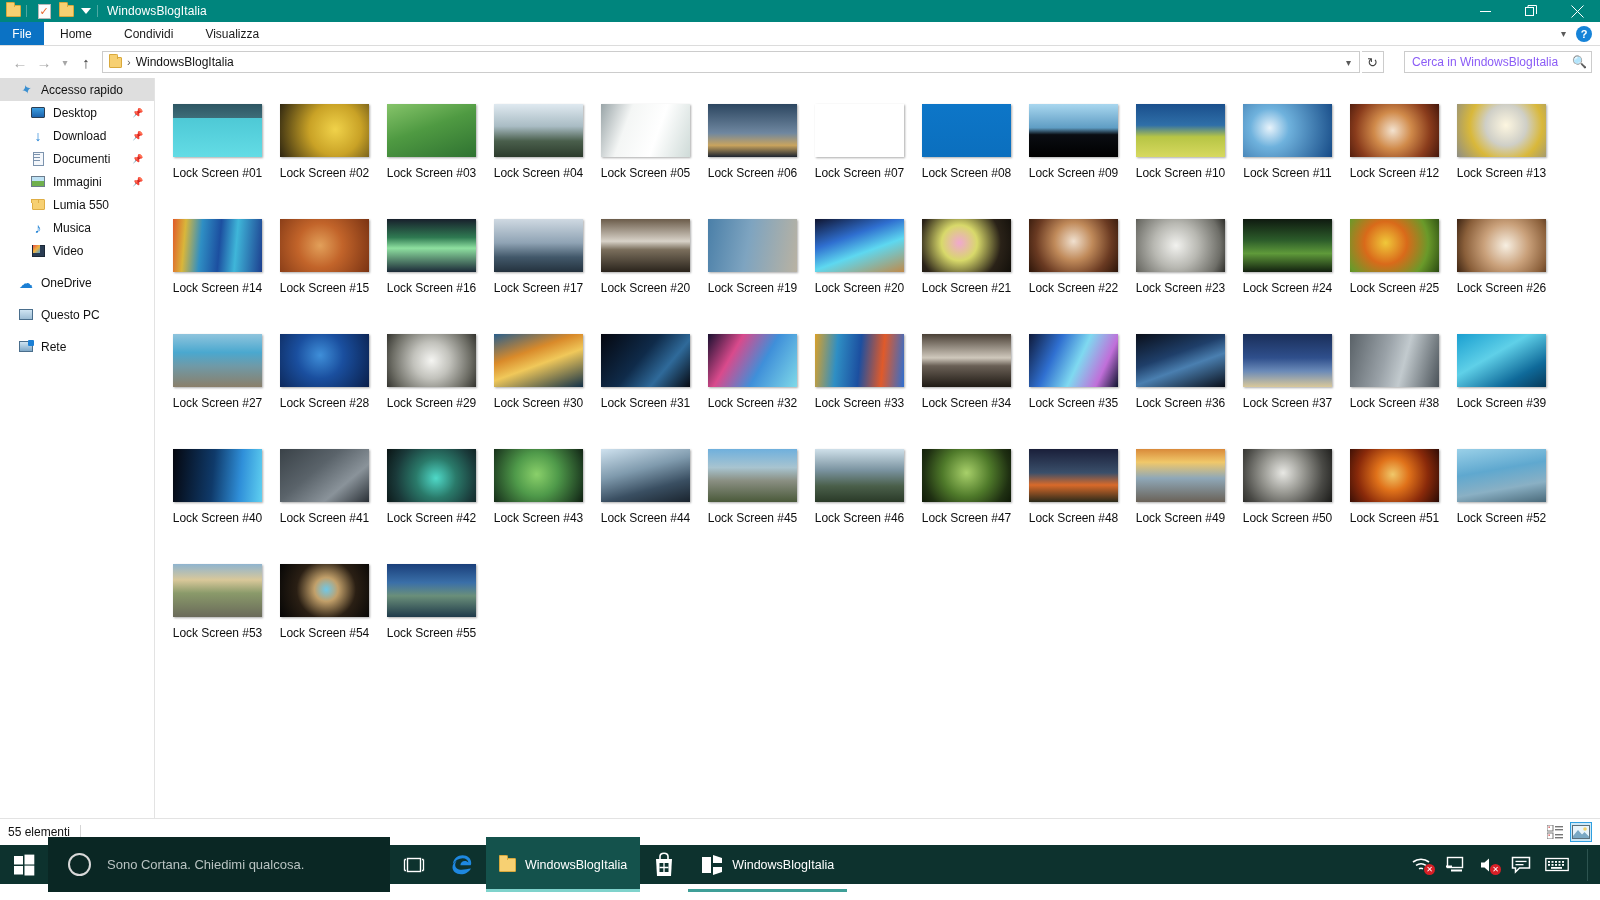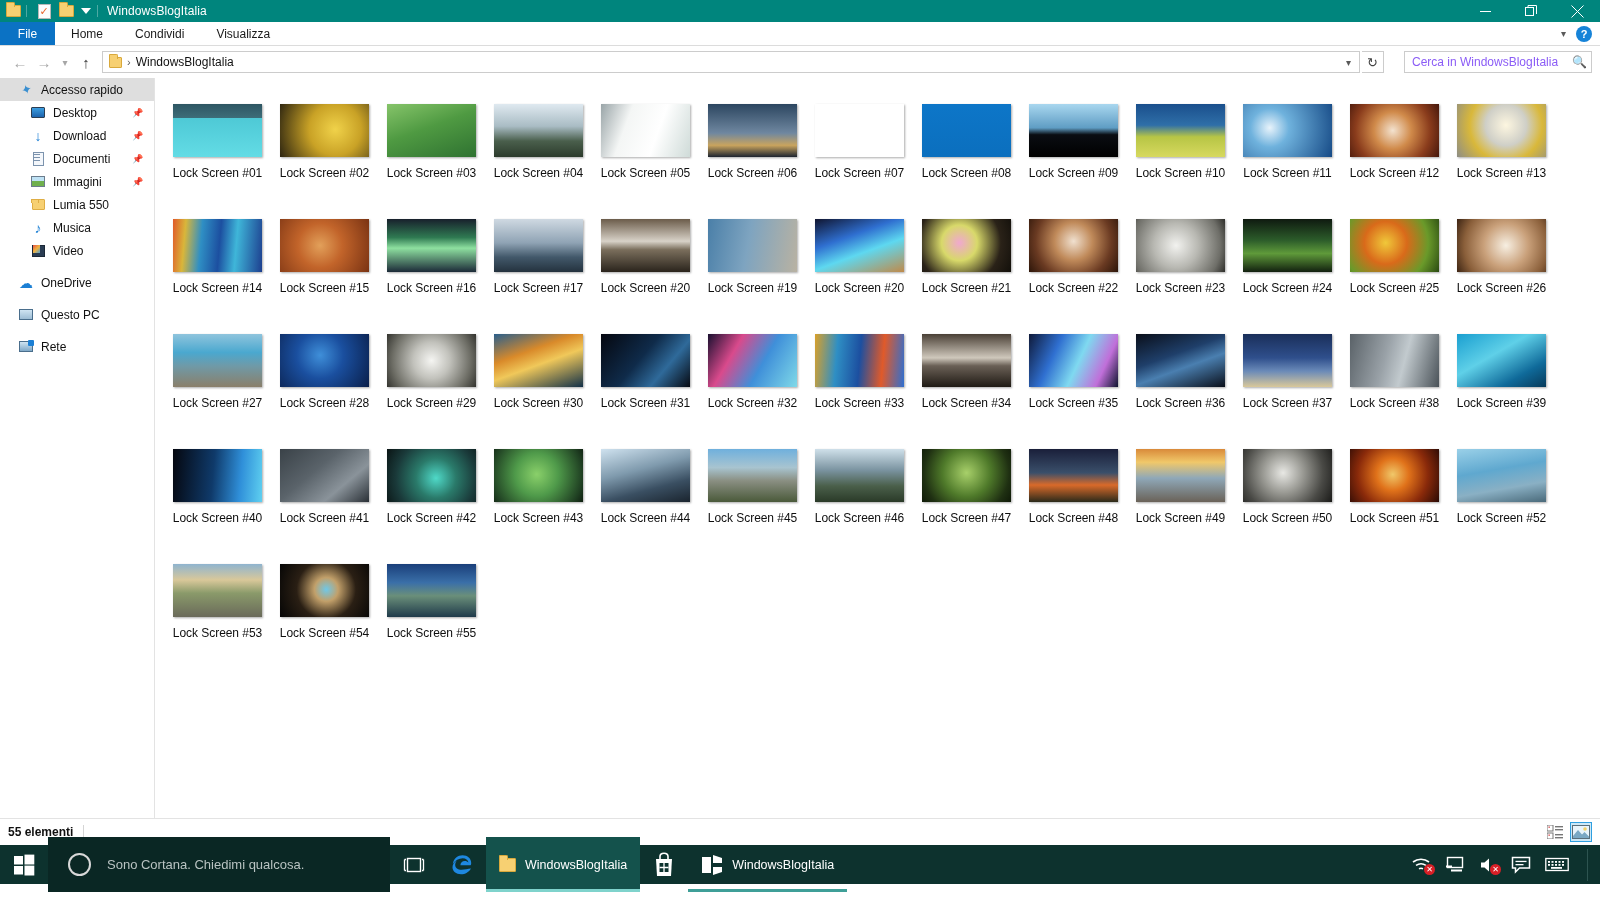--- a/index.html
+++ b/index.html
@@ -48,21 +48,21 @@
   }
   .wbtn svg { display: block; }
 
   
   #ribbon {
     position: absolute; top: 22px; left: 0; width: 1600px; height: 24px;
     background: #ffffff; border-bottom: 1px solid #dcdcdc;
     display: flex; align-items: stretch;
   }
   #tab-file {
-    width: 55px; background: #0b72c4; color: #ffffff; font-size: 12px;
+    width: 44px; background: #0b72c4; color: #ffffff; font-size: 12px;
     display: flex; align-items: center; justify-content: center;
   }
   .rtab {
     padding: 0 16px; font-size: 12px; color: #1a1a1a;
     display: flex; align-items: center; justify-content: center;
   }
   #ribbon-right { margin-left: auto; display: flex; align-items: center; padding-right: 8px; gap: 10px; }
   #ribbon-expand { color: #5a5a5a; font-size: 10px; }
   #help-icon {
     width: 16px; height: 16px; border-radius: 50%; background: #1683d8; color: #fff;
@@ -165,21 +165,21 @@
     font-size: 12px; color: #0f0f0f; margin-top: 9px; white-space: nowrap;
     letter-spacing: -.05px;
   }
 
   
   #statusbar {
     position: absolute; top: 818px; left: 0; width: 1600px; height: 27px;
     background: #ffffff; border-top: 1px solid #e3e3e3;
     display: flex; align-items: center; padding: 0 8px;
   }
-  #item-count { font-size: 12px; color: #111; font-weight: bold; }
+  #item-count { font-size: 12px; color: #111; }
   #status-sep { width: 1px; height: 14px; background: #d5d5d5; margin-left: 10px; }
   #view-toggles { margin-left: auto; display: flex; gap: 4px; align-items: center; }
   .vbtn { width: 22px; height: 20px; display: flex; align-items: center; justify-content: center; }
   .vbtn.active { background: #cde8f7; border: 1px solid #2f9fe0; }
 
   
   #taskbar {
     position: absolute; top: 845px; left: 0; width: 1600px; height: 39px;
     background: #0d322e; display: flex; align-items: center;
   }

